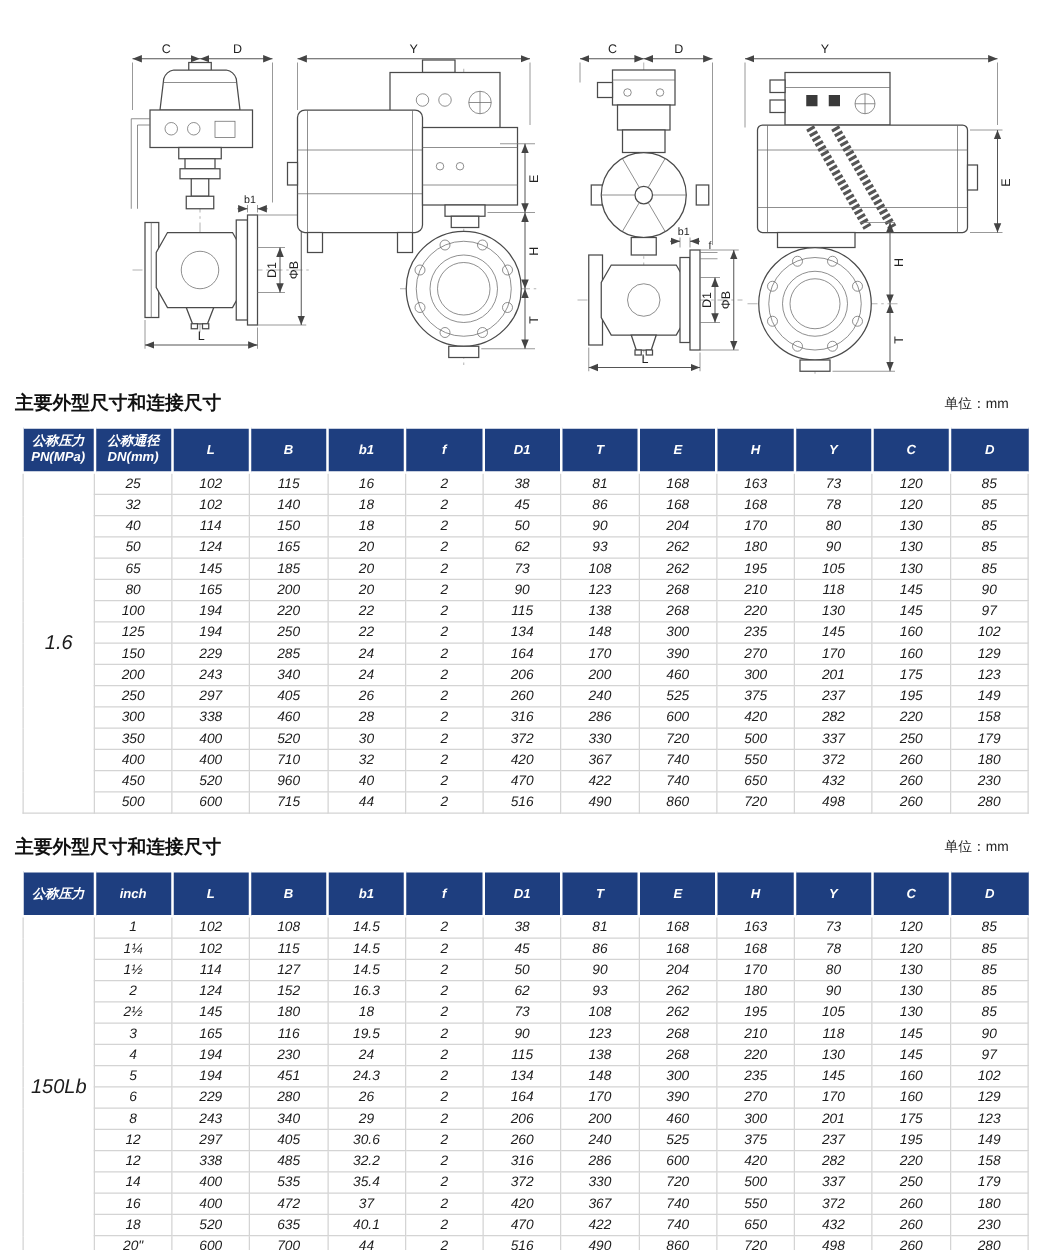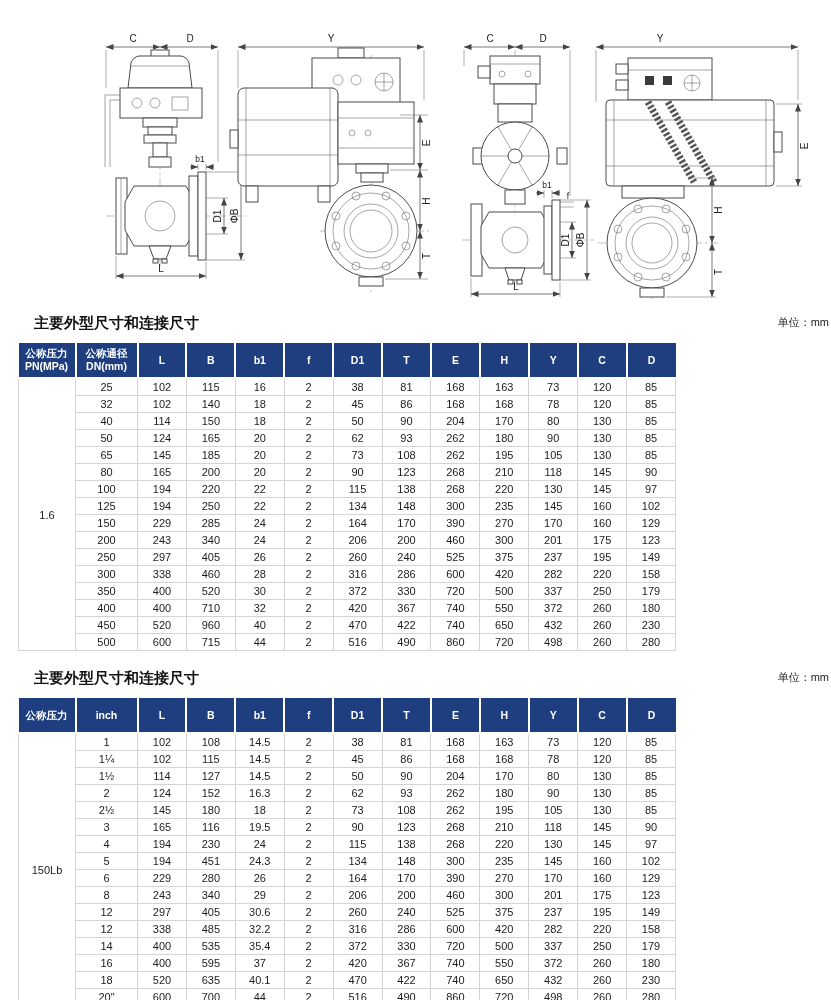--- a/index.html
+++ b/index.html
@@ -13,44 +13,44 @@
   .sf{stroke:#4a4a4a;fill:#ffffff;stroke-width:1;}
   .thin{stroke:#6a6a6a;stroke-width:.6;fill:none;}
   .dk{fill:#3a3a3a;stroke:none;}
   .dim{stroke:#555;stroke-width:.8;fill:none;}
   .ext{stroke:#777;stroke-width:.6;}
   .cl{stroke:#999;stroke-width:.6;stroke-dasharray:8 3 2 3;fill:none;}
   .rod{stroke:#555;stroke-width:7;stroke-dasharray:2.5 2;fill:none;}
   text.dl{font-size:10px;fill:#222;}
   text.dls{font-size:8.5px;fill:#222;}
   .section-head{
-    width:795px;margin:4px 18px 0 34px;display:flex;
-    justify-content:space-between;align-items:flex-start;height:22px;
+    width:795px;margin:4px 18px 0 12px;display:flex;
+    justify-content:space-between;align-items:center;height:22px;
   }
   .section-head h2{
     margin:0;font-size:15px;font-weight:bold;color:#111;line-height:22px;
   }
   .section-head .unit{font-size:11px;color:#222;line-height:20px;}
   table.dims{
-    width:658px;margin:7px 18px 0 18px;border-collapse:collapse;
-    table-layout:fixed;font-size:11px;
+    width:805px;margin:7px 18px 0 18px;border-collapse:collapse;
+    table-layout:fixed;font-size:11px;font-style:italic;
   }
   table.dims thead th{
     background:#1e3e7f;color:#ffffff;border:2px solid #ffffff;
     font-weight:bold;font-size:10.5px;line-height:1.25;
     padding:4px 0;white-space:pre-line;height:26px;vertical-align:middle;
   }
   table.dims thead th:first-child{border-left:none;}
   table.dims thead th:last-child{border-right:none;}
   table.dims tbody td{
     border:1px solid #d4d4d4;text-align:center;vertical-align:middle;
     height:14px;line-height:14px;padding:1px 0;color:#1c1c1c;background:#fff;
   }
   table.dims tbody{border:1px solid #c9c9c9;}
-  table.dims td.pressure{font-size:11px;}
+  table.dims td.pressure{font-size:16px;}
 </style>
 </head>
 <body>
 
 <div class="drawings-section">
 <svg width="831" height="308" viewBox="0 0 831 308">
   <defs>
     <marker id="arr" viewBox="0 0 8 8" markerWidth="8" markerHeight="8" refX="7.5" refY="4" orient="auto-start-reverse" markerUnits="userSpaceOnUse">
       <path d="M0,1 L7.5,4 L0,7 Z" fill="#444"></path>
     </marker>
@@ -788,21 +788,21 @@
         <td>330</td>
         <td>720</td>
         <td>500</td>
         <td>337</td>
         <td>250</td>
         <td>179</td>
       </tr>
       <tr>
         <td>16</td>
         <td>400</td>
-        <td>595</td>
+        <td>472</td>
         <td>37</td>
         <td>2</td>
         <td>420</td>
         <td>367</td>
         <td>740</td>
         <td>550</td>
         <td>372</td>
         <td>260</td>
         <td>180</td>
       </tr>

